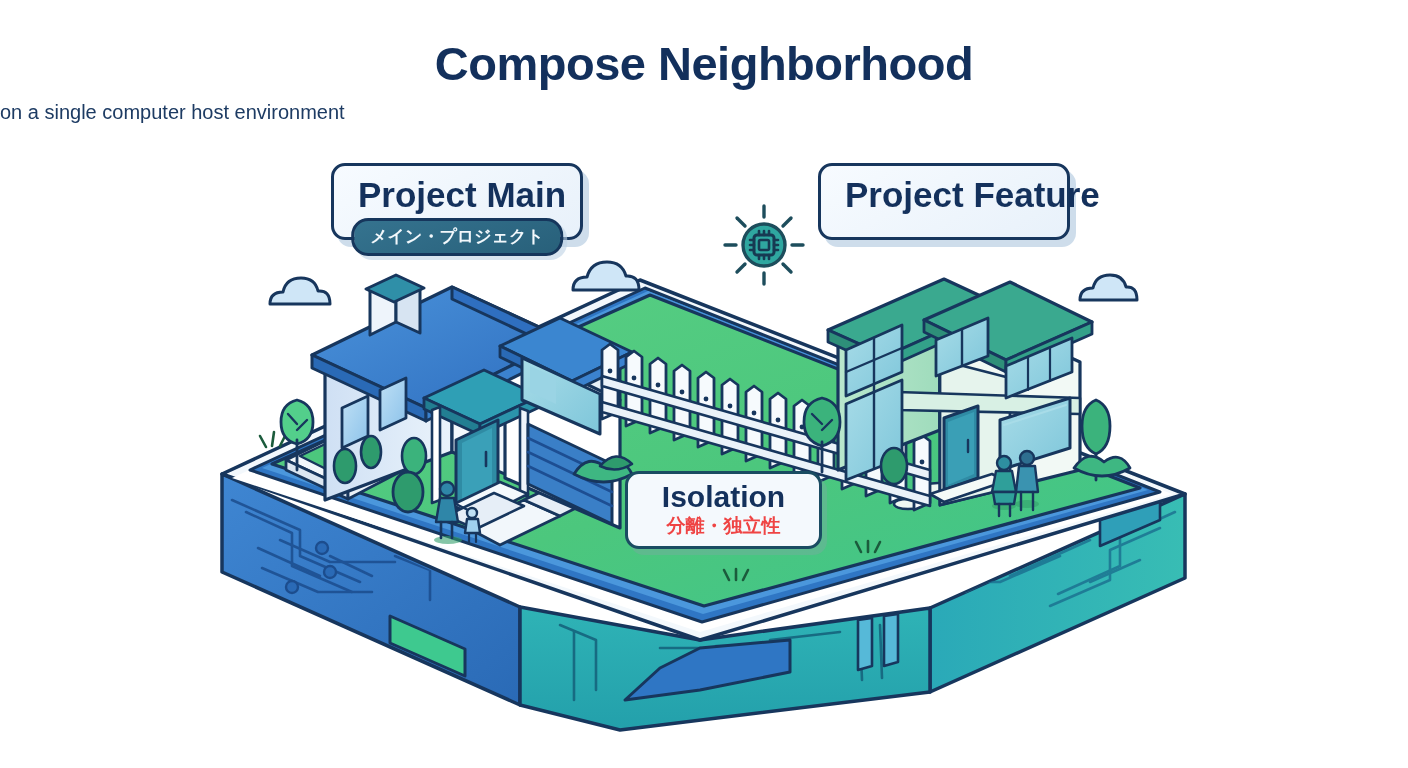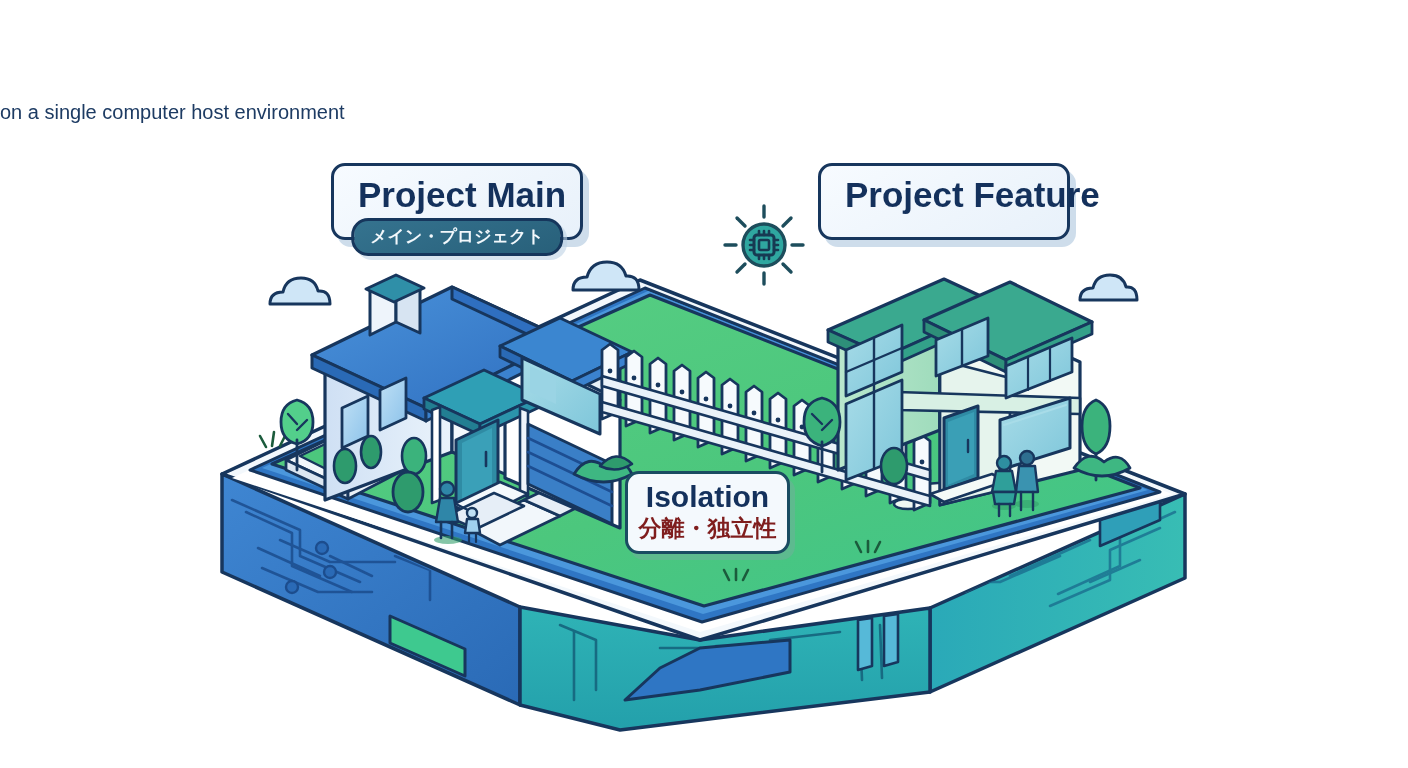--- a/index.html
+++ b/index.html
@@ -65,34 +65,34 @@
     padding: 4px 16px 5px 16px;
     white-space: nowrap;
     box-shadow: 4px 4px 0 rgba(190,210,228,0.6);
     margin-top: 20px;
   }
   #card-main   { left: 331px; top: 163px; width: 252px; }
   #card-feature{ left: 818px; top: 163px; width: 252px; }
 
   #card-isolation {
     position: absolute;
-    left: 625px; top: 471px; width: 165px;
+    left: 625px; top: 471px; width: 197px;
     background: #f4f9fd;
     border: 3px solid #1a4c62;
     border-radius: 14px;
     box-shadow: 5px 6px 0 rgba(120,170,160,0.45);
     padding: 7px 10px 9px 10px;
     text-align: center;
     z-index: 40;
   }
   #card-isolation .main {
     font-size: 30px; font-weight: bold; color: #14315c; line-height: 1.05;
   }
   #card-isolation .jp {
-    font-size: 23px; font-weight: bold; color: #7f1d1d; line-height: 1.2; margin-top: 2px;
+    font-size: 19px; font-weight: bold; color: #ef4444; line-height: 1.2; margin-top: 2px;
   }
   
   #host-chip { position: absolute; left: 722px; top: 203px; width: 84px; height: 84px; }
   
   #scene { position: absolute; left: 0; top: 0; width: 1408px; height: 768px; }
 </style>
 </head>
 <body>
 
 <div id="stage">
@@ -448,20 +448,21 @@
         <path d="M47 52 L47 56"></path>
       <path d="M28 37 L32 37"></path>
         <path d="M28 42 L32 42"></path>
         <path d="M28 47 L32 47"></path>
       <path d="M52 37 L56 37"></path>
         <path d="M52 42 L56 42"></path>
         <path d="M52 47 L56 47"></path>
     </g>
   </svg>
 
+  <div id="title">Compose Neighborhood</div>
   <div id="subtitle">on a single computer host environment</div>
 
   <div id="card-main" class="label-card">
     <div class="main">Project Main</div>
     <div class="label-badge">メイン・プロジェクト</div>
   </div>
 
   <div id="card-feature" class="label-card">
     <div class="main">Project Feature</div>
   </div>

